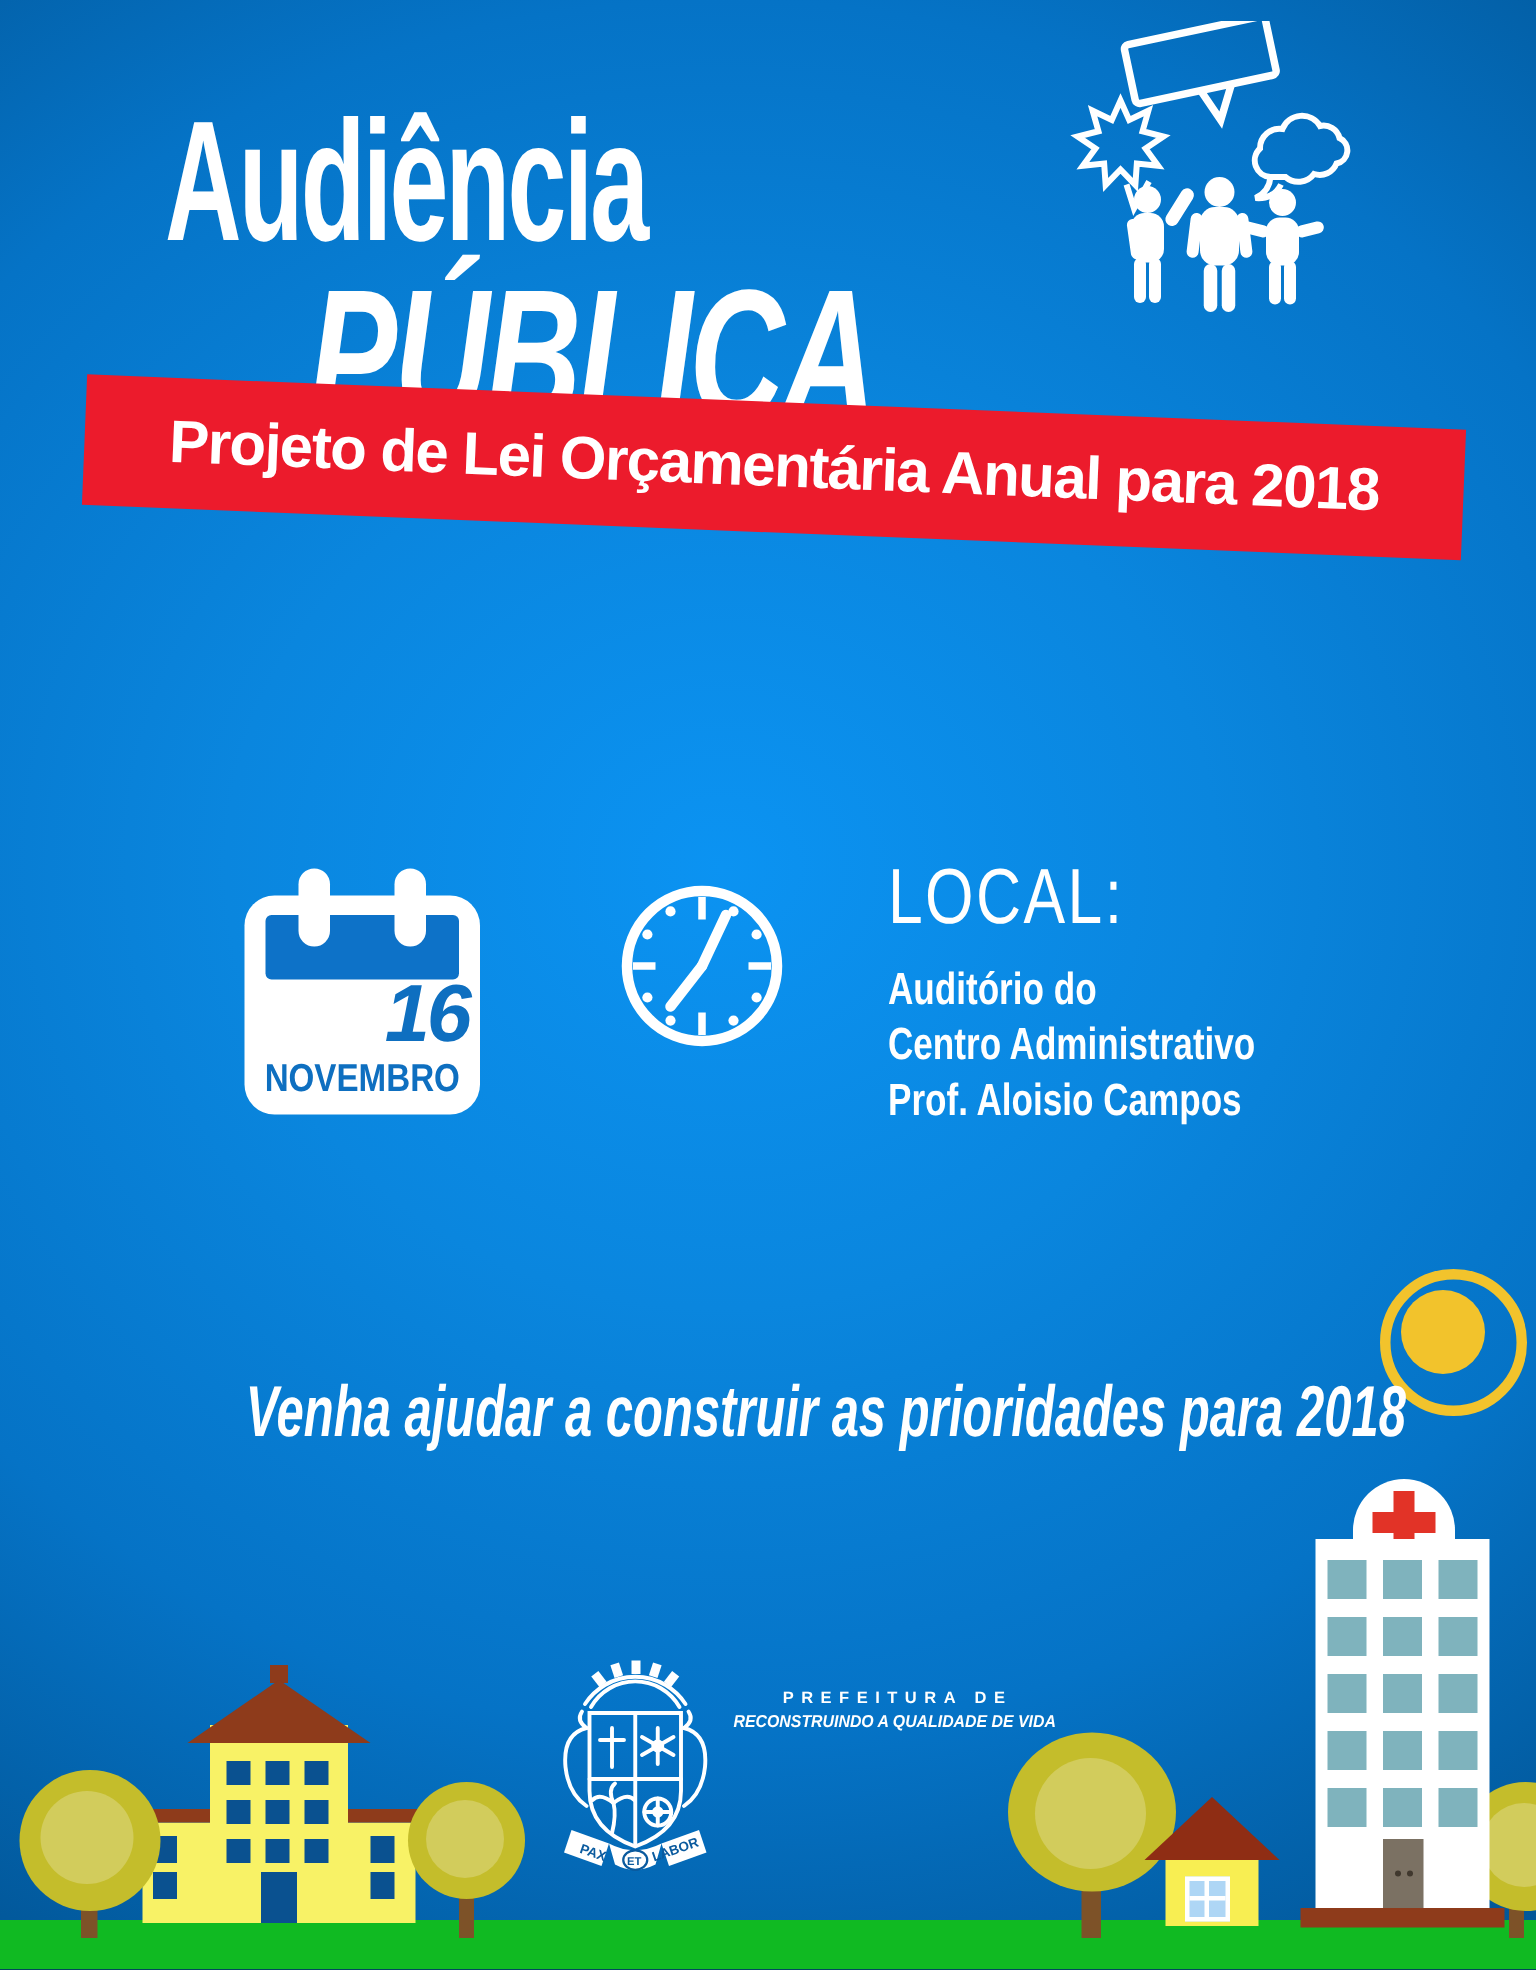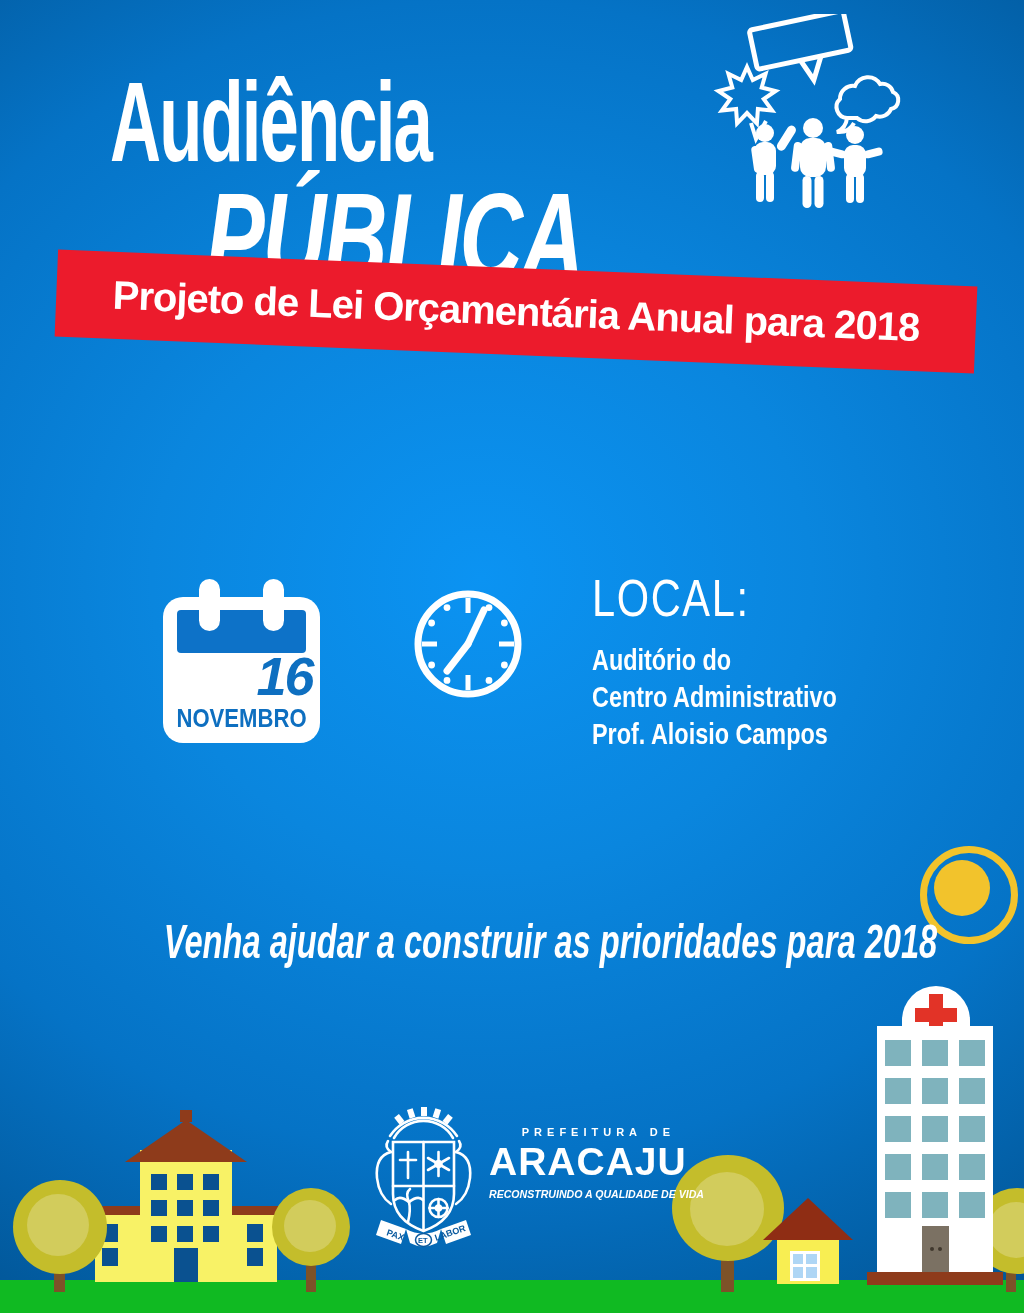--- a/index.html
+++ b/index.html
@@ -307,17 +307,16 @@
       <path d="M103,118 l-25,9 l5,15 l25,-9 z" fill="#fff"></path>
       <path d="M43,127 q17,9 35,0 l-4,14 q-14,7 -27,0 z" fill="#fff"></path>
       <ellipse cx="60.5" cy="138" rx="8" ry="6.5" fill="#fff" stroke="#0a5a9e" stroke-width="1.5"></ellipse>
       <text x="23" y="133" font-size="9" font-weight="bold" fill="#0a5a9e" font-family="Liberation Sans, sans-serif" transform="rotate(19 23 133)">PAX</text>
       <text x="55" y="141" font-size="7.5" font-weight="bold" fill="#0a5a9e" font-family="Liberation Sans, sans-serif">ET</text>
       <text x="73" y="139" font-size="9" font-weight="bold" fill="#0a5a9e" font-family="Liberation Sans, sans-serif" transform="rotate(-19 73 139)">LABOR</text>
     </g>
   </svg>
   <div class="abs org">
     <div class="org-prefix">PREFEITURA DE</div>
-    <div class="org-name">ARACAJU</div>
     <div class="org-slogan">RECONSTRUINDO A QUALIDADE DE VIDA</div>
   </div>
 
 </div>
 
 </body></html>

